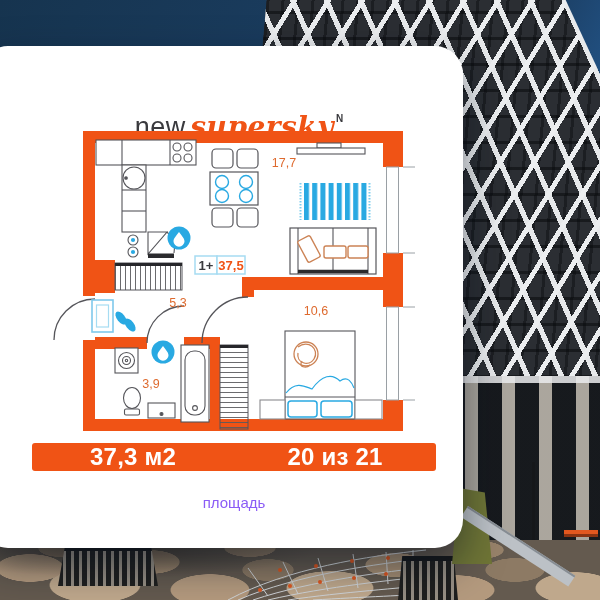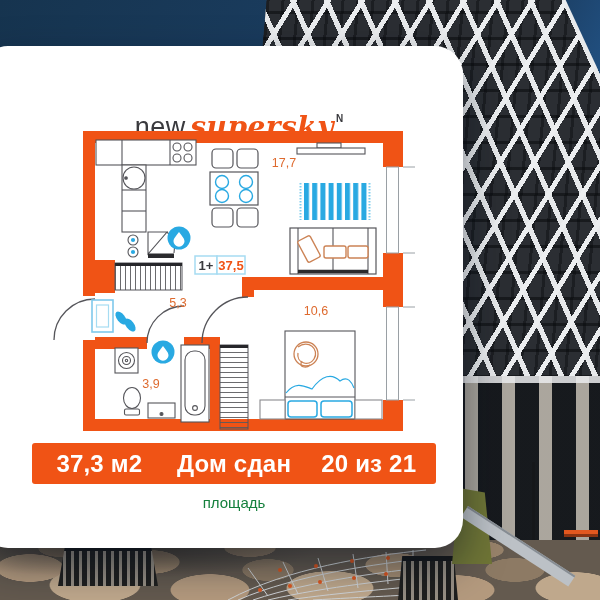--- a/index.html
+++ b/index.html
@@ -61,26 +61,26 @@
   .logo{position:absolute;left:35px;right:0;top:64px;text-align:center;white-space:nowrap;}
   .logo .lg-new{font-size:27px;font-weight:500;color:#3a3a3e;letter-spacing:.5px;}
   .logo .lg-brand{font-family:"DejaVu Serif","Liberation Serif",serif;font-style:italic;
         font-weight:700;font-size:28px;color:#F05315;letter-spacing:.5px;}
   .logo .lg-mark{font-size:10px;font-weight:700;color:#3a3a3e;vertical-align:14px;margin-left:2px;}
   .plan-svg{position:absolute;left:64px;top:79px;}
   .plan-svg text{font-family:"Liberation Sans",sans-serif;}
   .area-label{font-size:12.5px;fill:#DE6A2E;}
   .badge-type{font-size:13px;font-weight:700;fill:#3a3a3e;}
   .badge-area{font-size:13px;font-weight:700;fill:#F05315;}
-  .stats-bar{position:absolute;left:52px;top:397px;width:404px;height:41px;background:#F05315;
+  .stats-bar{position:absolute;left:52px;top:397px;width:404px;height:28px;background:#F05315;
         border-radius:3px;display:flex;align-items:center;}
   .stats-bar .col,.stats-labels .col{flex:1;text-align:center;}
   .stats-bar .val{color:#ffffff;font-size:24px;font-weight:700;letter-spacing:.2px;}
   .stats-labels{position:absolute;left:52px;top:448px;width:404px;display:flex;}
-  .stats-labels .lab{color:#15803d;font-size:15px;font-weight:400;}
+  .stats-labels .lab{color:#8b5cf6;font-size:15px;font-weight:400;}
 </style>
 </head>
 <body>
 
 <div class="stage">
 
   <div class="tower"></div>
   <div class="sky-notch"></div>
   <div class="low-facade"></div>
   <div class="lamp-post"></div>
@@ -305,20 +305,19 @@
       <g>
         <rect x="137" y="131" width="22" height="18" fill="#ffffff" stroke="#a6dcf2" stroke-width="1.5"></rect>
         <rect x="159" y="131" width="28" height="18" fill="#ffffff" stroke="#a6dcf2" stroke-width="1.5"></rect>
         <text class="badge-type" x="148" y="144.5" text-anchor="middle">1+</text>
         <text class="badge-area" x="173" y="144.5" text-anchor="middle">37,5</text>
       </g>
     </svg>
 
     <div class="stats-bar">
       <div class="col"><span class="val">37,3 м2</span></div>
-      <div class="col"><span class="val">Дом сдан</span></div>
       <div class="col"><span class="val">20 из 21</span></div>
     </div>
     <div class="stats-labels">
       <div class="col"><span class="lab">площадь</span></div>
     </div>
   </div>
 </div>
 
 </body></html>

